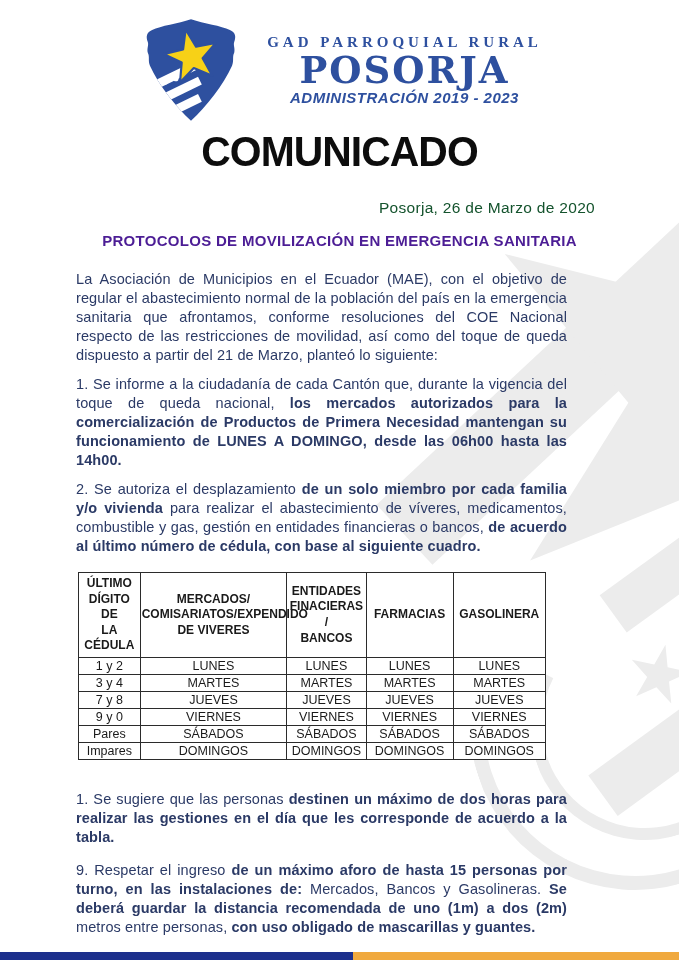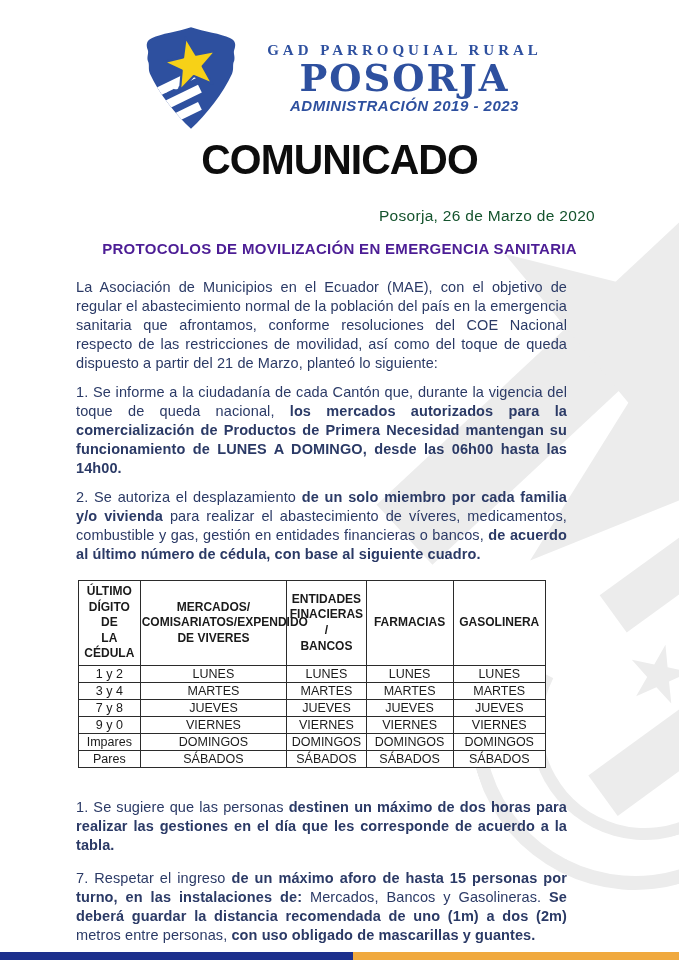--- a/index.html
+++ b/index.html
@@ -30,21 +30,21 @@
     border:14px solid transparent; border-left-color:#ececec; border-bottom-color:#ececec;
     border-radius:50%; transform:rotate(-18deg);
   }
   .wm-arc2 {
     left:530px; top:610px; width:230px; height:230px; background:transparent;
     border:12px solid transparent; border-left-color:#ececec; border-bottom-color:#ececec;
     border-radius:50%; transform:rotate(-18deg);
   }
   
   .content { position:relative; z-index:1; }
-  .logo-row { display:flex; justify-content:center; align-items:center; gap:22px; padding-top:20px; }
+  .logo-row { display:flex; justify-content:center; align-items:center; gap:22px; padding-top:12px; }
   .logo-icon { width:108px; height:116px; flex:0 0 auto; }
   .logo-text { text-align:center; color:#2e509f; }
   .logo-org {
     font-family:"Liberation Serif", serif; font-weight:bold;
     font-size:15px; letter-spacing:4px; white-space:nowrap;
   }
   .logo-name {
     font-family:"DejaVu Serif", serif; font-weight:bold;
     font-size:37px; line-height:1.05; letter-spacing:2px; white-space:nowrap;
   }
@@ -189,39 +189,39 @@
           <td>JUEVES</td>
         </tr>
         <tr>
           <td>9 y 0</td>
           <td>VIERNES</td>
           <td>VIERNES</td>
           <td>VIERNES</td>
           <td>VIERNES</td>
         </tr>
         <tr>
+          <td>Pares</td>
+          <td>SÁBADOS</td>
+          <td>SÁBADOS</td>
+          <td>SÁBADOS</td>
+          <td>SÁBADOS</td>
+        </tr>
+        <tr>
           <td>Impares</td>
           <td>DOMINGOS</td>
           <td>DOMINGOS</td>
           <td>DOMINGOS</td>
           <td>DOMINGOS</td>
-        </tr>
-        <tr>
-          <td>Pares</td>
-          <td>SÁBADOS</td>
-          <td>SÁBADOS</td>
-          <td>SÁBADOS</td>
-          <td>SÁBADOS</td>
         </tr>
       </tbody>
   </table>
 
   <div class="col bottom">
     <p class="body-par"><span>1. Se sugiere que las personas </span><span class="b">destinen un máximo de dos horas para realizar las gestiones en el día que les corresponde de acuerdo a la tabla.</span></p>
-    <p class="body-par"><span>7. Respetar el ingreso </span><span class="b">de un máximo aforo de hasta 15 personas por turno, en las instalaciones de:</span><span> Mercados, Bancos y Gasolineras. </span><span class="b">Se deberá guardar la distancia recomendada de uno (1m) a dos (2m)</span><span> metros entre personas, </span><span class="b">con uso obligado de mascarillas y guantes.</span></p>
+    <p class="body-par"><span>9. Respetar el ingreso </span><span class="b">de un máximo aforo de hasta 15 personas por turno, en las instalaciones de:</span><span> Mercados, Bancos y Gasolineras. </span><span class="b">Se deberá guardar la distancia recomendada de uno (1m) a dos (2m)</span><span> metros entre personas, </span><span class="b">con uso obligado de mascarillas y guantes.</span></p>
     <p class="body-par nota"><span class="b">Nota: Si existe algún cambio por el COE Nacional, estaremos modificando los horarios.</span></p>
   </div>
 
 </div>
 
 <div class="footer-bar">
   <div class="footer-blue"></div>
   <div class="footer-gold"></div>
 </div>
 

